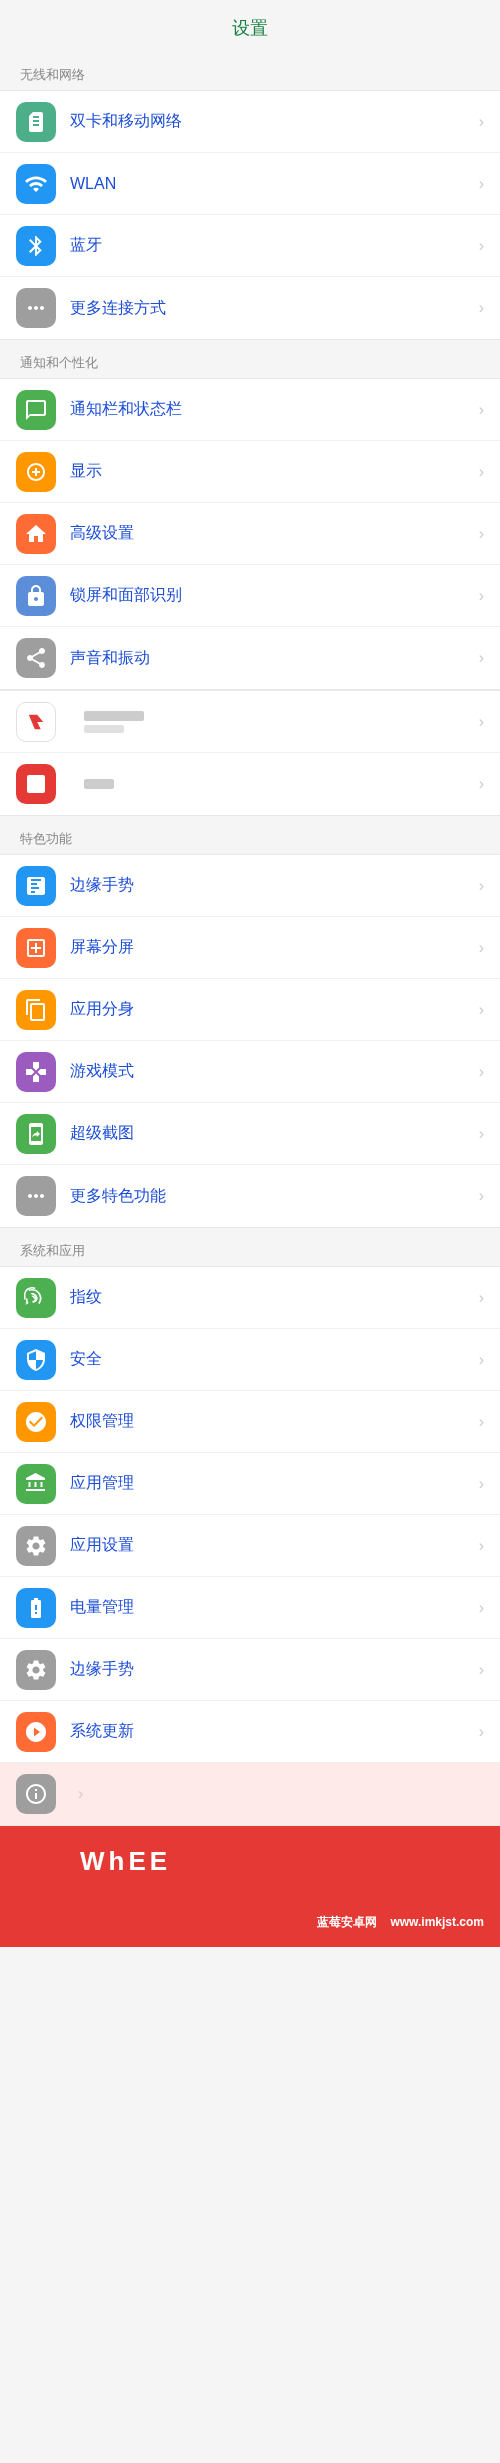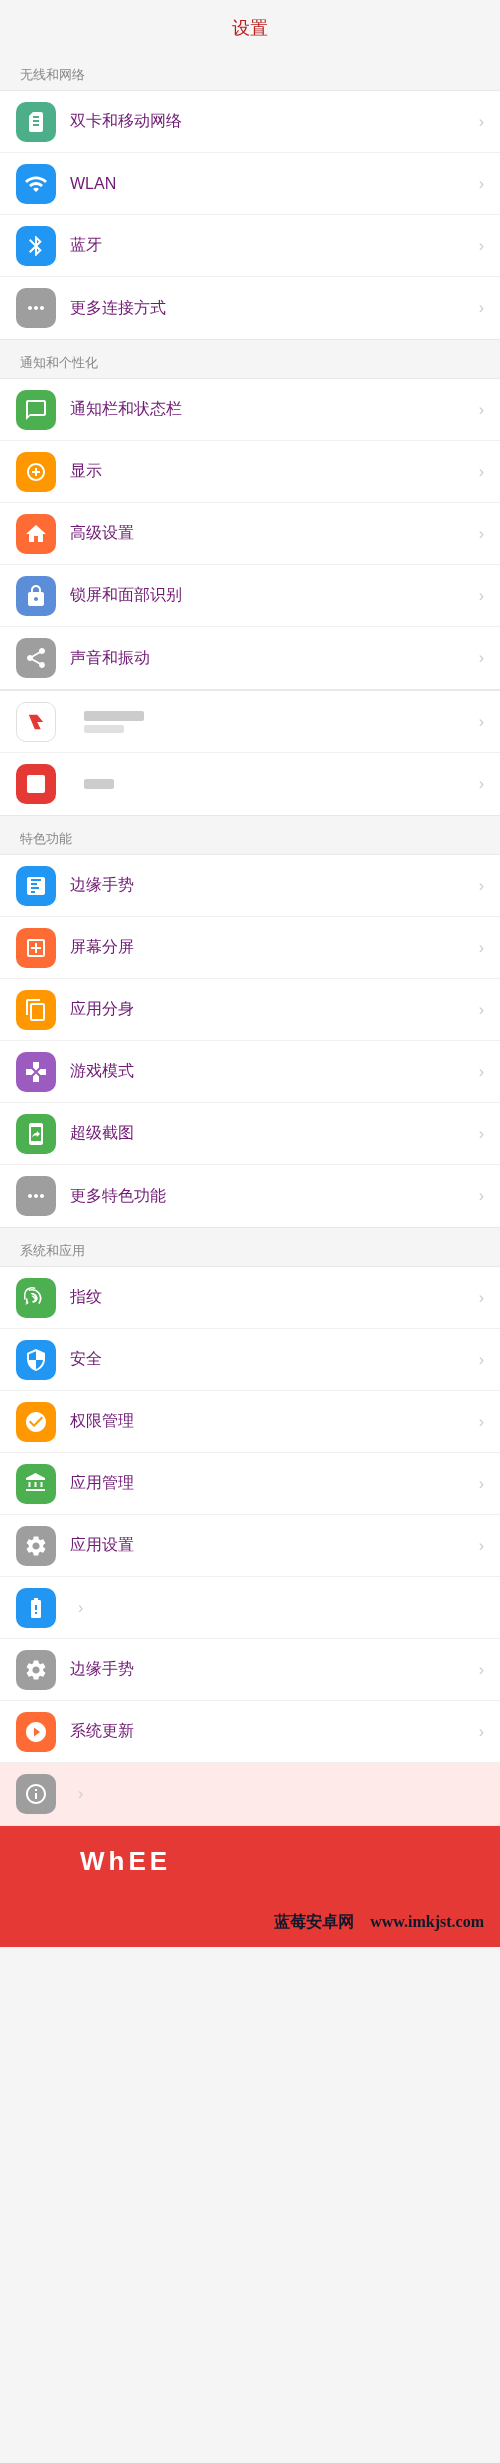--- a/index.html
+++ b/index.html
@@ -9,21 +9,21 @@
       width: 500px;
       min-height: 2463px;
       color: #333;
     }
     .page-title {
       text-align: center;
       font-size: 18px;
       font-weight: 500;
       padding: 16px 16px 12px;
       background: #f5f5f5;
-      color: #b91c1c;
+      color: #15803d;
     }
     .section {
       margin-bottom: 0;
     }
     .section-header {
       font-size: 13px;
       color: #888;
       padding: 14px 20px 6px;
       background: #f5f5f5;
     }
@@ -58,21 +58,21 @@
       color: #fff;
     }
     .icon-wrap svg {
       width: 24px;
       height: 24px;
       fill: #fff;
     }
     .menu-label {
       flex: 1;
       font-size: 16px;
-      color: #701a75;
+      color: #1d4ed8;
     }
     .chevron {
       color: #ccc;
       font-size: 16px;
       margin-left: 8px;
     }
     
     .ic-sim { background: #4caf8a; }
     .ic-wifi { background: #2196f3; }
     .ic-bt { background: #2196f3; }
@@ -102,24 +102,23 @@
     .bottom-bar {
       background: #e53935;
       height: 50px;
       display: flex;
       align-items: center;
       justify-content: flex-end;
       padding-right: 16px;
       margin-top: 0;
     }
     .bottom-bar-text {
-      color: #0f172a;
-      font-size: 16px;
+      color: #ffffff;
+      font-size: 12px;
       font-weight: bold;
-      font-family: Liberation Serif, serif;
     }
     .whee-bar {
       background: #e53935;
       width: 100%;
       padding: 8px 16px 8px 80px;
     }
     .whee-text {
       color: #fff;
       font-size: 32px;
       font-weight: bold;
@@ -386,20 +385,21 @@
       <span class="menu-label">应用设置</span>
       <span class="chevron">›</span>
     </div>
 
     <div class="menu-item">
       <div class="icon-wrap ic-battery">
         <svg viewBox="0 0 24 24">
             <path d="M15.67 4H14V2h-4v2H8.33C7.6 4 7 4.6 7 5.33v15.33C7 21.4 7.6 22 8.33 22h7.33c.74 0 1.34-.6 1.34-1.33V5.33C17 4.6 16.4 4 15.67 4zM13 18h-2v-2h2v2zm0-4h-2V9h2v5z"></path>
           </svg>
       </div>
+      <span class="menu-label">电量管理</span>
       <span class="chevron">›</span>
     </div>
 
     <div class="menu-item">
       <div class="icon-wrap ic-advsetting">
         <svg viewBox="0 0 24 24">
             <path d="M19.14 12.94c.04-.3.06-.61.06-.94 0-.32-.02-.64-.07-.94l2.03-1.58c.18-.14.23-.41.12-.61l-1.92-3.32c-.12-.22-.37-.29-.59-.22l-2.39.96c-.5-.38-1.03-.7-1.62-.94l-.36-2.54c-.04-.24-.24-.41-.48-.41h-3.84c-.24 0-.43.17-.47.41l-.36 2.54c-.59.24-1.13.57-1.62.94l-2.39-.96c-.22-.08-.47 0-.59.22L2.74 8.87c-.12.21-.08.47.12.61l2.03 1.58c-.05.3-.09.63-.09.94s.02.64.07.94l-2.03 1.58c-.18.14-.23.41-.12.61l1.92 3.32c.12.22.37.29.59.22l2.39-.96c.5.38 1.03.7 1.62.94l.36 2.54c.05.24.24.41.48.41h3.84c.24 0 .44-.17.47-.41l.36-2.54c.59-.24 1.13-.56 1.62-.94l2.39.96c.22.08.47 0 .59-.22l1.92-3.32c.12-.22.07-.47-.12-.61l-2.01-1.58zM12 15.6c-1.98 0-3.6-1.62-3.6-3.6s1.62-3.6 3.6-3.6 3.6 1.62 3.6 3.6-1.62 3.6-3.6 3.6z"></path>
           </svg>
       </div>
       <span class="menu-label">边缘手势</span>

